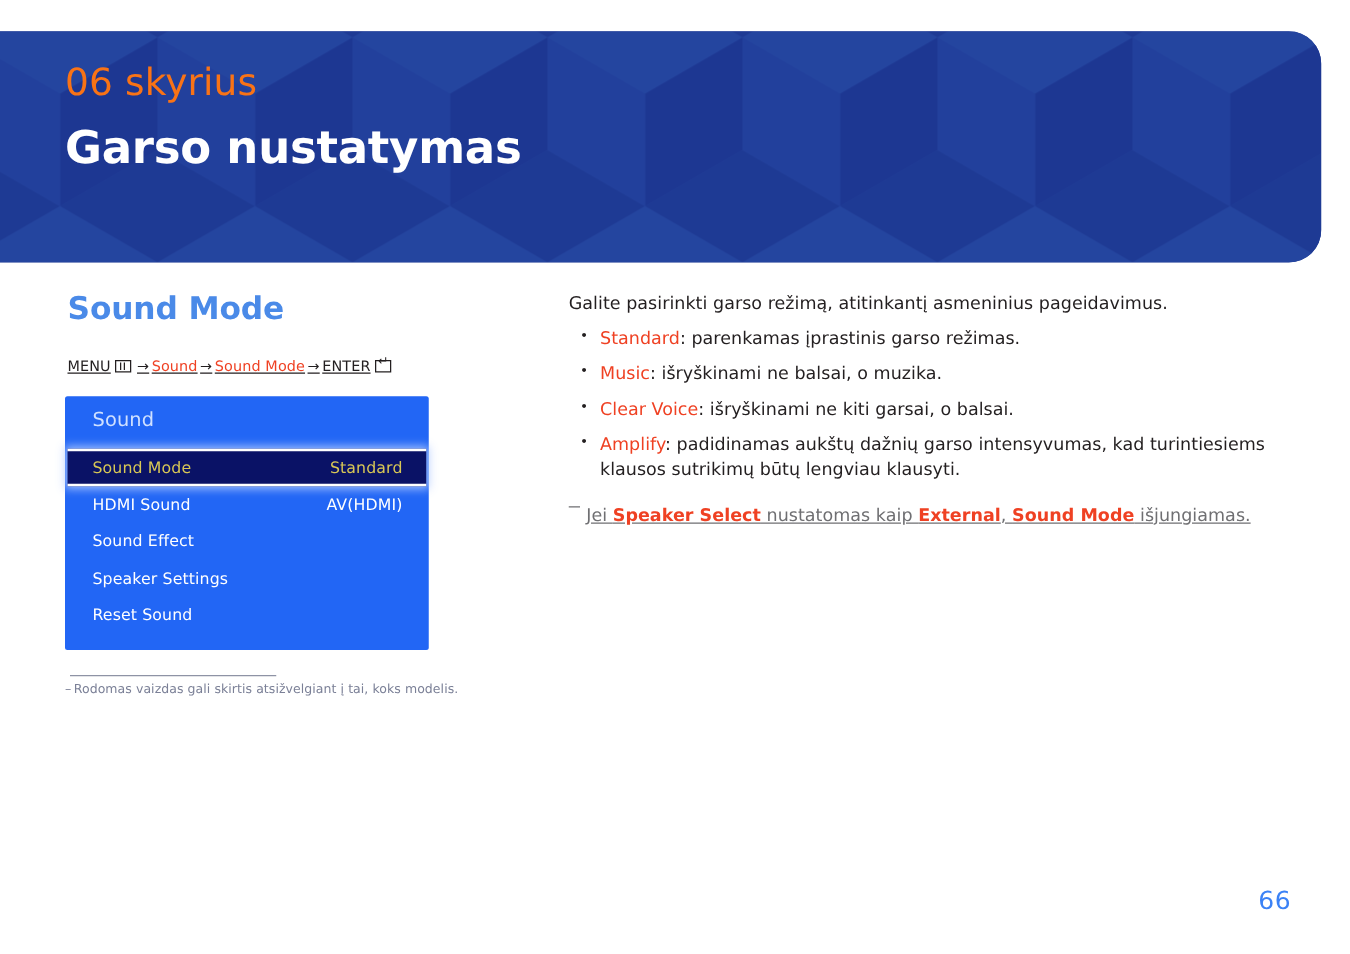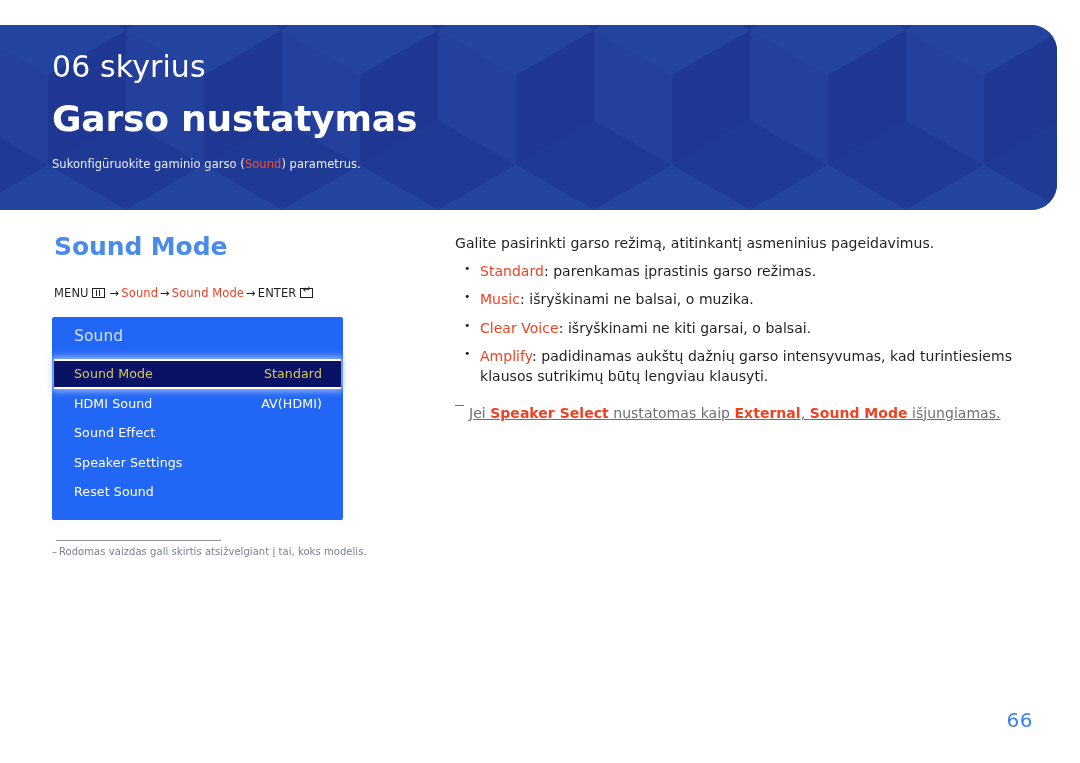--- a/index.html
+++ b/index.html
@@ -35,21 +35,21 @@
   .banner-inner {
     position: absolute;
     inset: 0;
   }
   .chapter-num {
     position: absolute;
     left: 52px;
     top: 27px;
     font-size: 30px;
     font-weight: 400;
-    color: #ffffff;
+    color: #f97316;
     letter-spacing: 0.1px;
     line-height: 1;
   }
   .chapter-title {
     position: absolute;
     left: 52px;
     top: 76px;
     font-size: 36px;
     font-weight: 700;
     color: #ffffff;
@@ -78,20 +78,21 @@
   }
 
   .breadcrumb {
     position: absolute;
     left: 54px;
     top: 286px;
     font-size: 11.5px;
     color: #231f20;
     white-space: nowrap;
     letter-spacing: 0.1px;
+    text-decoration: underline;
   }
   .breadcrumb .crumb-accent { color: #ef4123; }
   .breadcrumb .arrow { color: #231f20; padding: 0 2px; }
 
   .icon-menu {
     display: inline-block;
     vertical-align: -1px;
     width: 13px;
     height: 10px;
     border: 1.4px solid #231f20;
@@ -279,23 +280,20 @@
         <polygon points="78,90 156,45 156,135 78,180" fill="#1d3792"></polygon>
         <polygon points="0,45 78,90 78,180 0,135" fill="#22409c"></polygon>
         <polygon points="156,45 234,0 234,90 156,135" fill="#1f3c97" opacity="0.7"></polygon>
       </pattern>
     </defs>
     <rect width="1057" height="185" fill="url(#cubes)"></rect>
   </svg>
   <div class="banner-inner">
     <div class="chapter-num">06 skyrius</div>
     <div class="chapter-title">Garso nustatymas</div>
-    <div class="chapter-sub">
-      <span>Sukonfigūruokite gaminio garso (</span><span class="hl">Sound</span><span>) parametrus.</span>
-    </div>
   </div>
 </div>
 
 <div class="section-heading">Sound Mode</div>
 
 <div class="breadcrumb">
   <span>MENU</span><span class="icon-menu"></span><span class="arrow">→</span><span class="crumb-accent">Sound</span><span class="arrow">→</span><span class="crumb-accent">Sound Mode</span><span class="arrow">→</span><span>ENTER</span><span class="icon-enter"></span>
 </div>
 
 <div class="osd">

